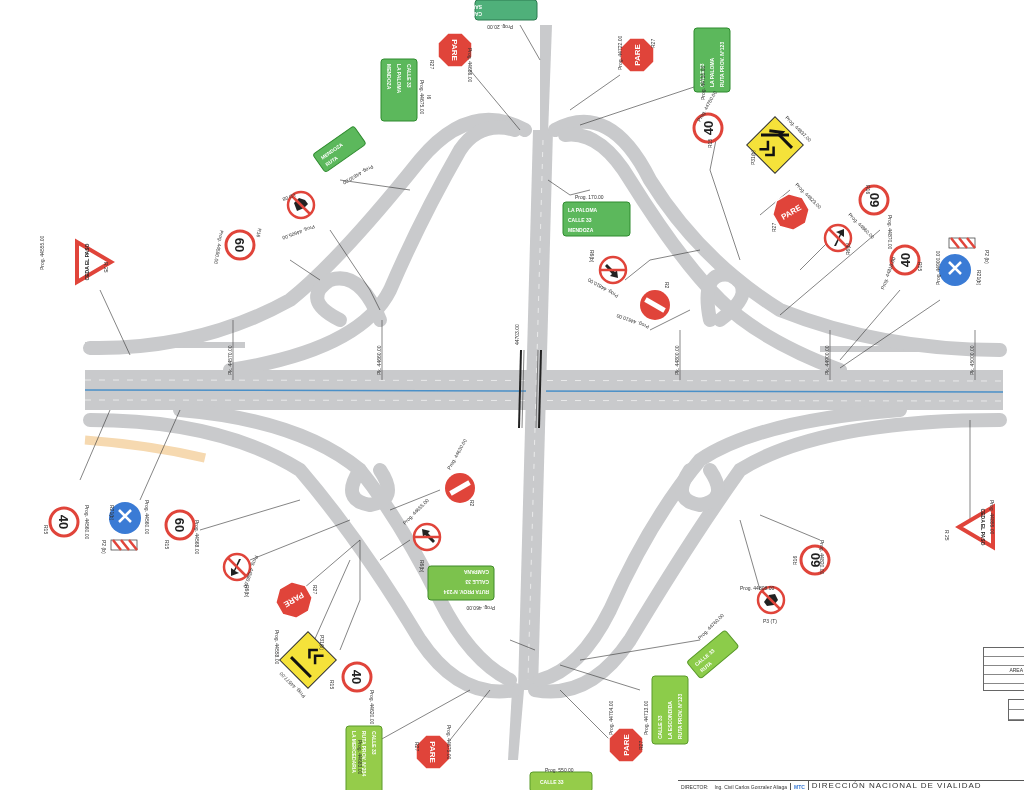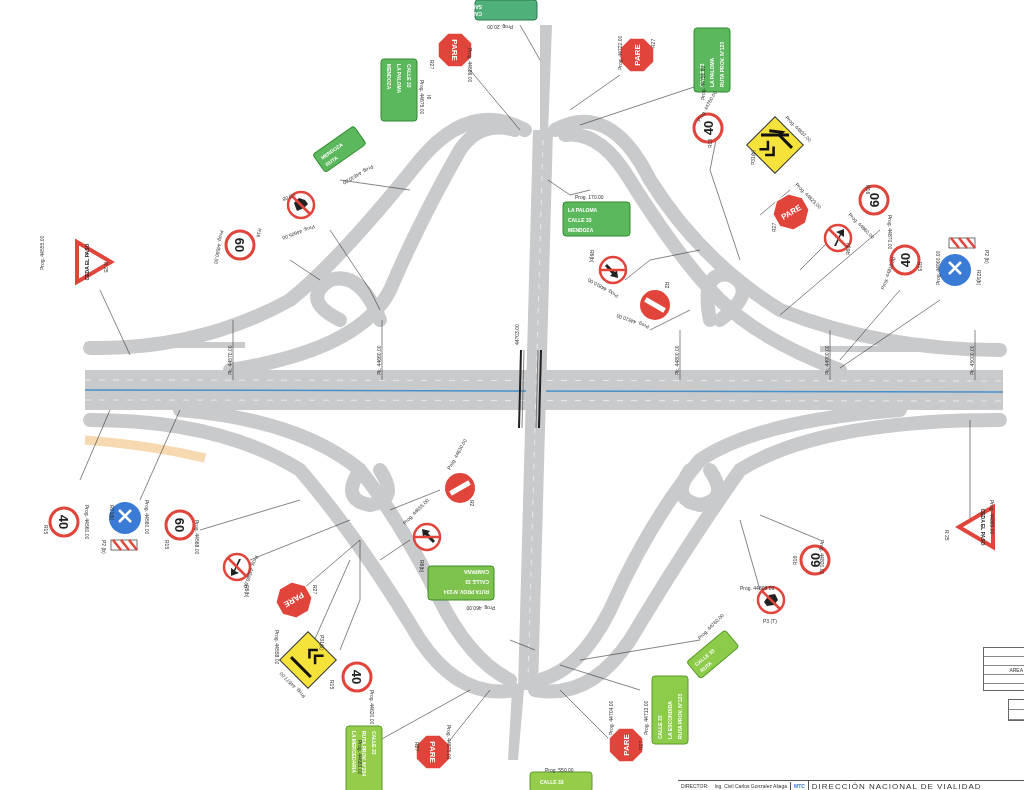--- a/index.html
+++ b/index.html
@@ -1,21 +1,21 @@
 <!DOCTYPE html>
 <html><head>
 <meta charset="utf-8">
 <style>
   html,body{margin:0;padding:0;background:#fff;}
   body{width:1024px;height:790px;position:relative;overflow:hidden;font-family:"Liberation Sans",sans-serif;}
   #plan{position:absolute;left:0;top:0;width:1024px;height:790px;}
   .lbl{font-family:"Liberation Sans",sans-serif;font-size:5px;fill:#333;}
   .sign-text{font-family:"Liberation Sans",sans-serif;font-weight:bold;fill:#fff;}
   .spd{font-family:"Liberation Sans",sans-serif;font-weight:bold;fill:#222;font-size:13px;}
-  .title-block{position:absolute;left:678px;top:780px;width:346px;height:10px;border-top:1px solid #555;font-size:5px;color:#333;display:flex;align-items:center;}
+  .title-block{position:absolute;left:678px;top:780px;width:346px;height:10px;border-top:1px solid #555;font-size:5px;color:#333;display:flex;align-items:flex-end;}
   .title-block span{padding:1px 3px;white-space:nowrap;}
   .tb-big{font-size:8px;letter-spacing:1px;border-left:1px solid #555;}
   .area-box{position:absolute;left:983px;top:647px;width:41px;height:42px;border:1px solid #666;border-right:none;}
   .area-box div{height:8px;border-bottom:1px solid #888;font-size:5px;text-align:right;padding-right:2px;line-height:8px;color:#333;}
   .area-box2{position:absolute;left:1008px;top:699px;width:16px;height:20px;border:1px solid #666;border-right:none;}
   .area-box2 div{height:9px;border-bottom:1px solid #888;}
 </style>
 </head>
 <body>
 

